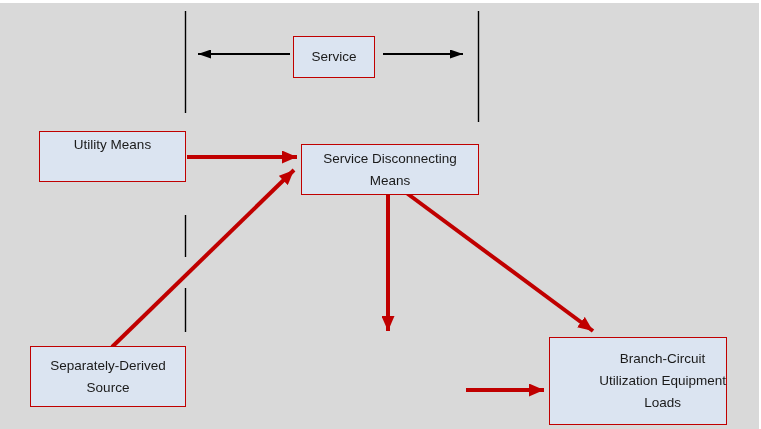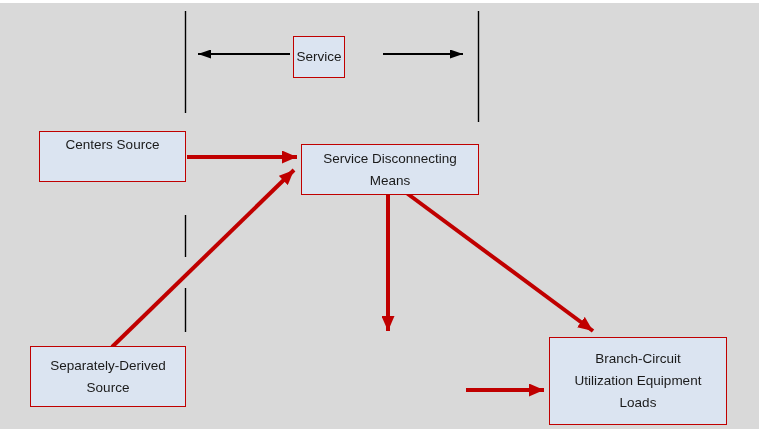--- a/index.html
+++ b/index.html
@@ -41,27 +41,27 @@
     align-items: center;
     justify-content: center;
     text-align: center;
     color: #1a1a1a;
     font-size: 13.5px;
     line-height: 22px;
   }
   .node .label {
     white-space: pre-line;
   }
-  .node-service   { left: 293px; top: 36px;  width: 52px;  height: 42px; }
+  .node-service   { left: 293px; top: 36px;  width: 82px;  height: 42px; }
   .node-utility   { left: 39px;  top: 131px; width: 147px; height: 51px; align-items: flex-start; }
   .node-utility .label { padding-top: 2px; }
   .node-sdm       { left: 301px; top: 131px; width: 178px; height: 51px; margin-top: 13px; }
   .node-sds       { left: 30px;  top: 346px; width: 156px; height: 61px; }
   .node-feeder    { left: 321px; top: 346px; width: 142px; height: 69px; }
-  .node-branch    { left: 549px; top: 337px; width: 178px; height: 88px; }
+  .node-branch    { left: 549px; top: 337px; width: 178px; height: 88px; justify-content: flex-end; }
 </style>
 </head>
 <body>
 
 <div class="canvas">
   <div class="page-bg"></div>
 
   <svg class="connectors" width="761" height="429" viewBox="0 0 761 429" xmlns="http://www.w3.org/2000/svg">
     <defs>
       <marker id="arrowBlack" markerUnits="userSpaceOnUse" markerWidth="13" markerHeight="9" refX="13" refY="4.5" orient="auto">
@@ -85,21 +85,21 @@
     <line x1="388" y1="183" x2="388" y2="331" stroke="#c00000" stroke-width="4" marker-end="url(#arrowRed)"></line>
     <line x1="393" y1="183" x2="593" y2="331" stroke="#c00000" stroke-width="4" marker-end="url(#arrowRed)"></line>
     <line x1="466" y1="390" x2="544" y2="390" stroke="#c00000" stroke-width="4" marker-end="url(#arrowRed)"></line>
   </svg>
 
   <div class="node node-service">
     <span class="label">Service</span>
   </div>
 
   <div class="node node-utility">
-    <span class="label">Centers Source</span>
+    <span class="label">Utility Means</span>
   </div>
 
   <div class="node node-sdm">
     <span class="label">Service Disconnecting
 Means</span>
   </div>
 
   <div class="node node-sds">
     <span class="label">Separately-Derived
 Source</span>

